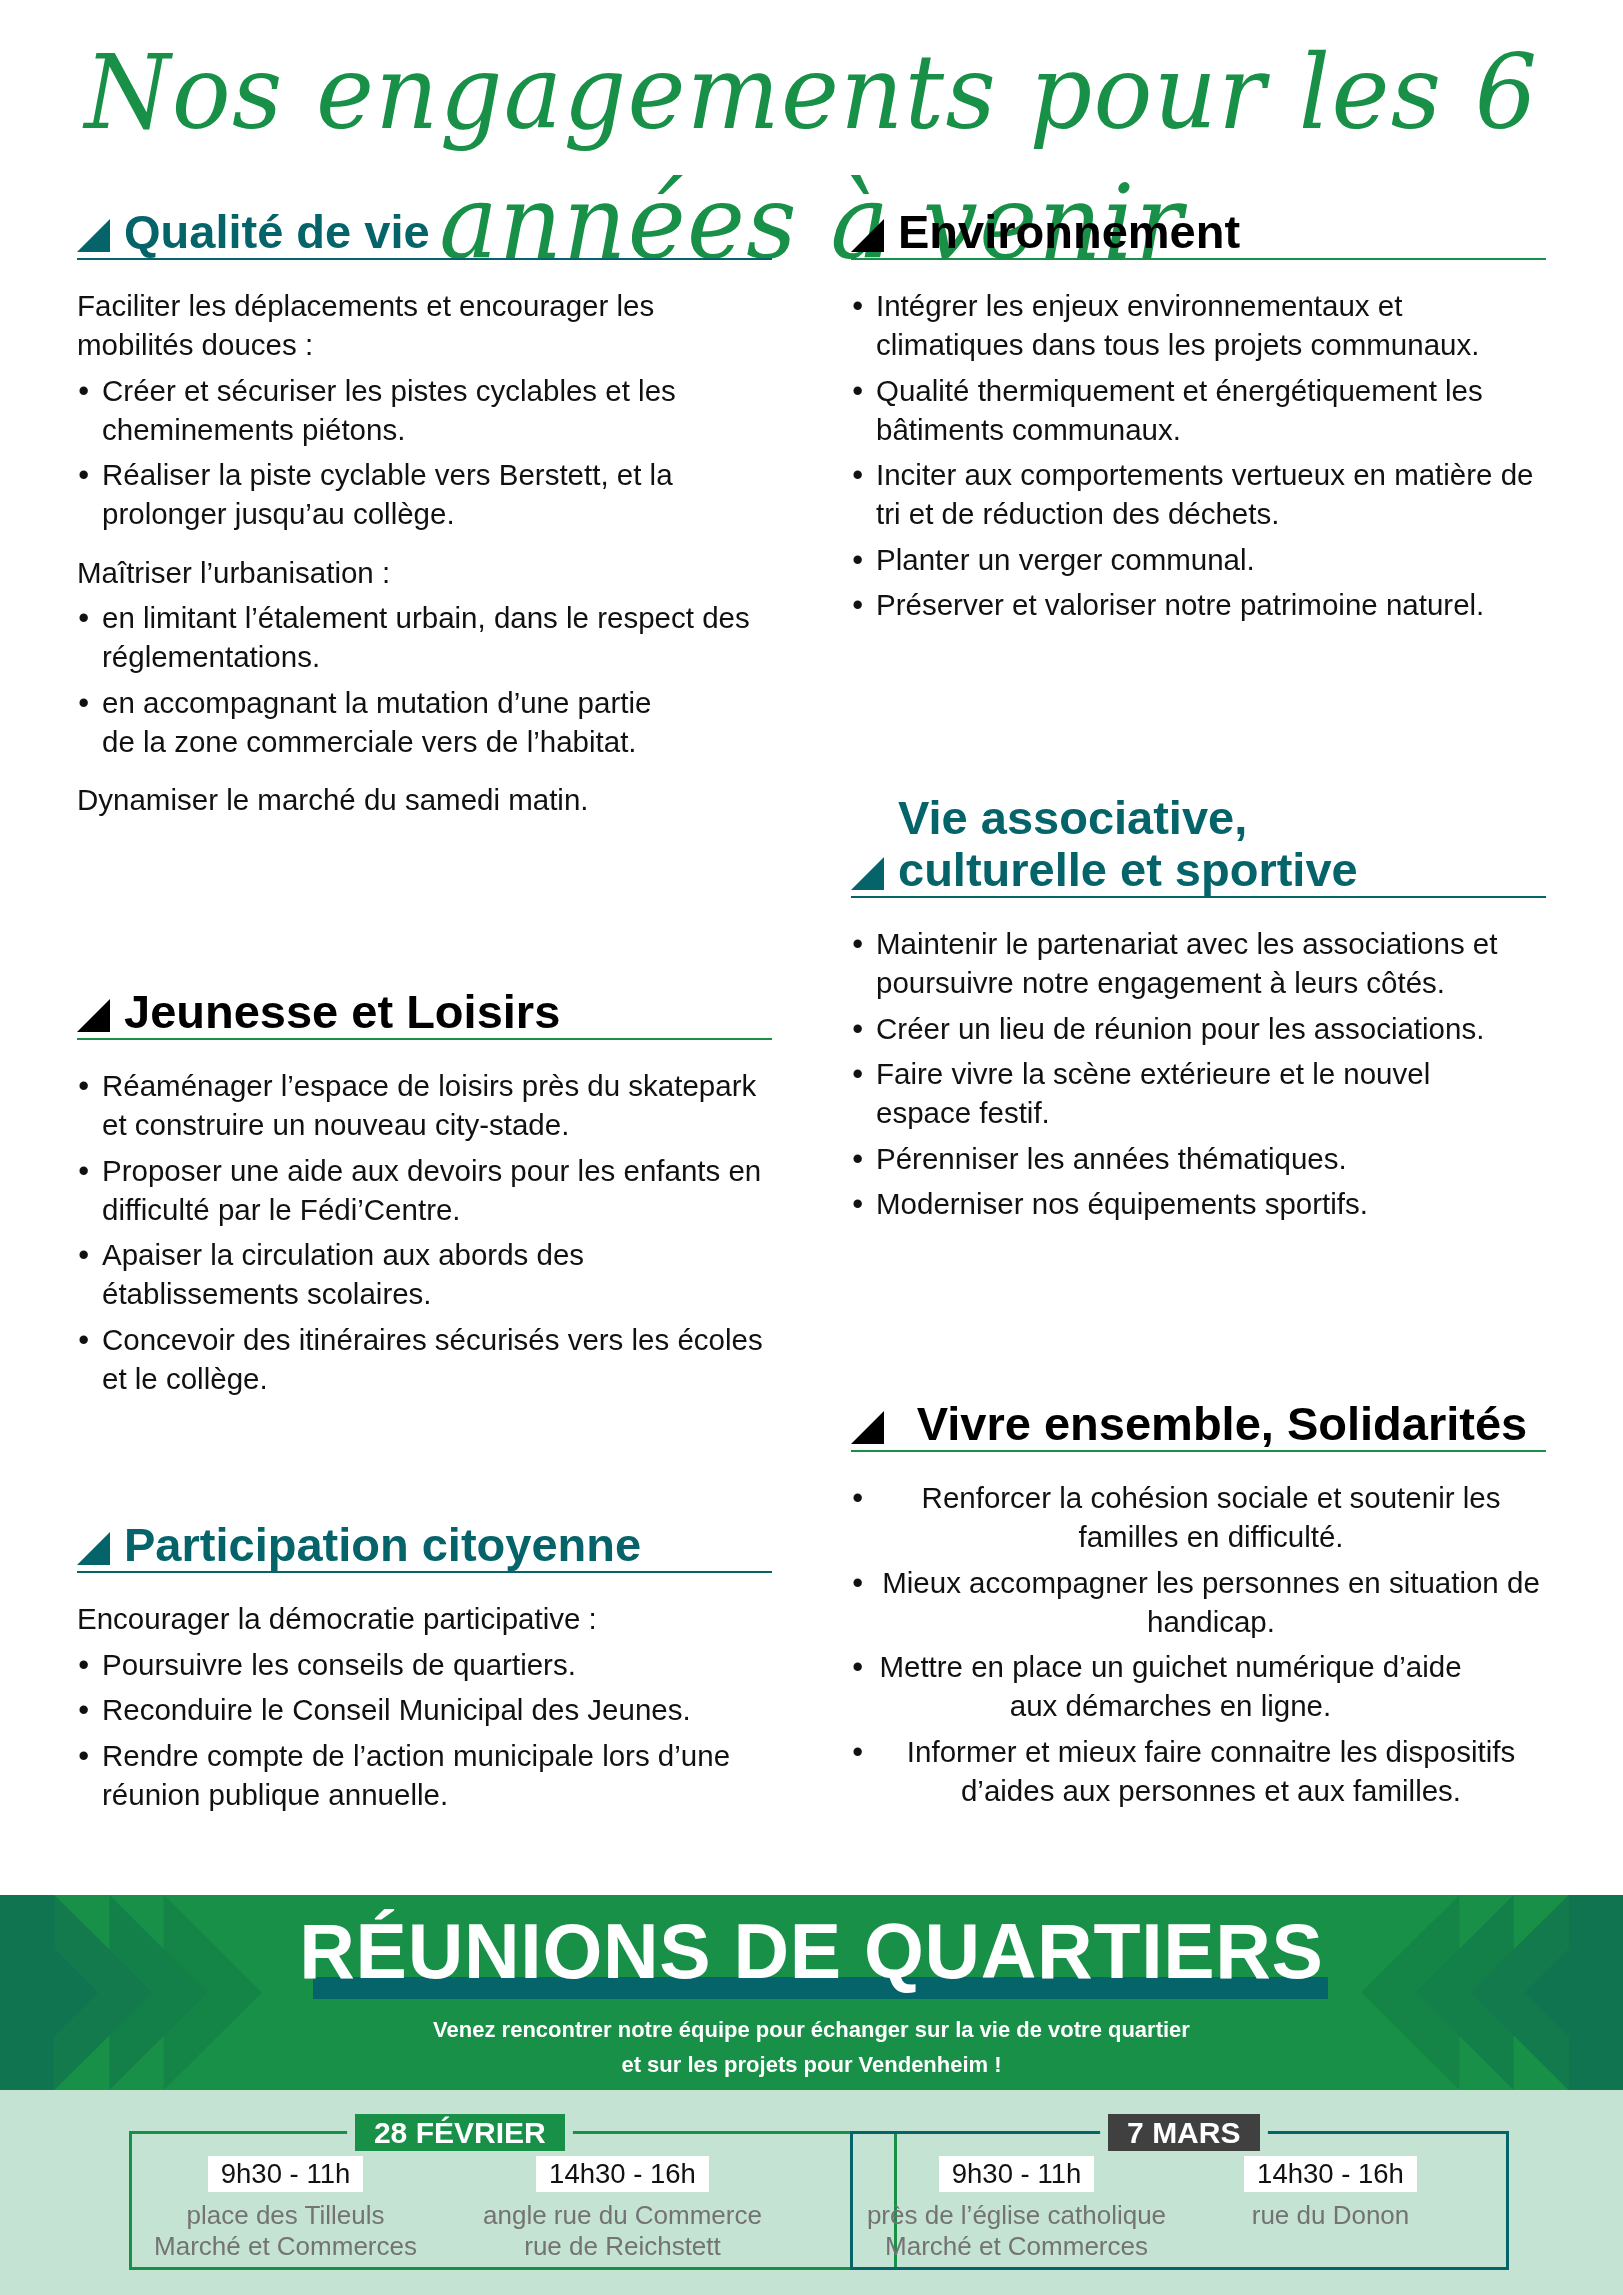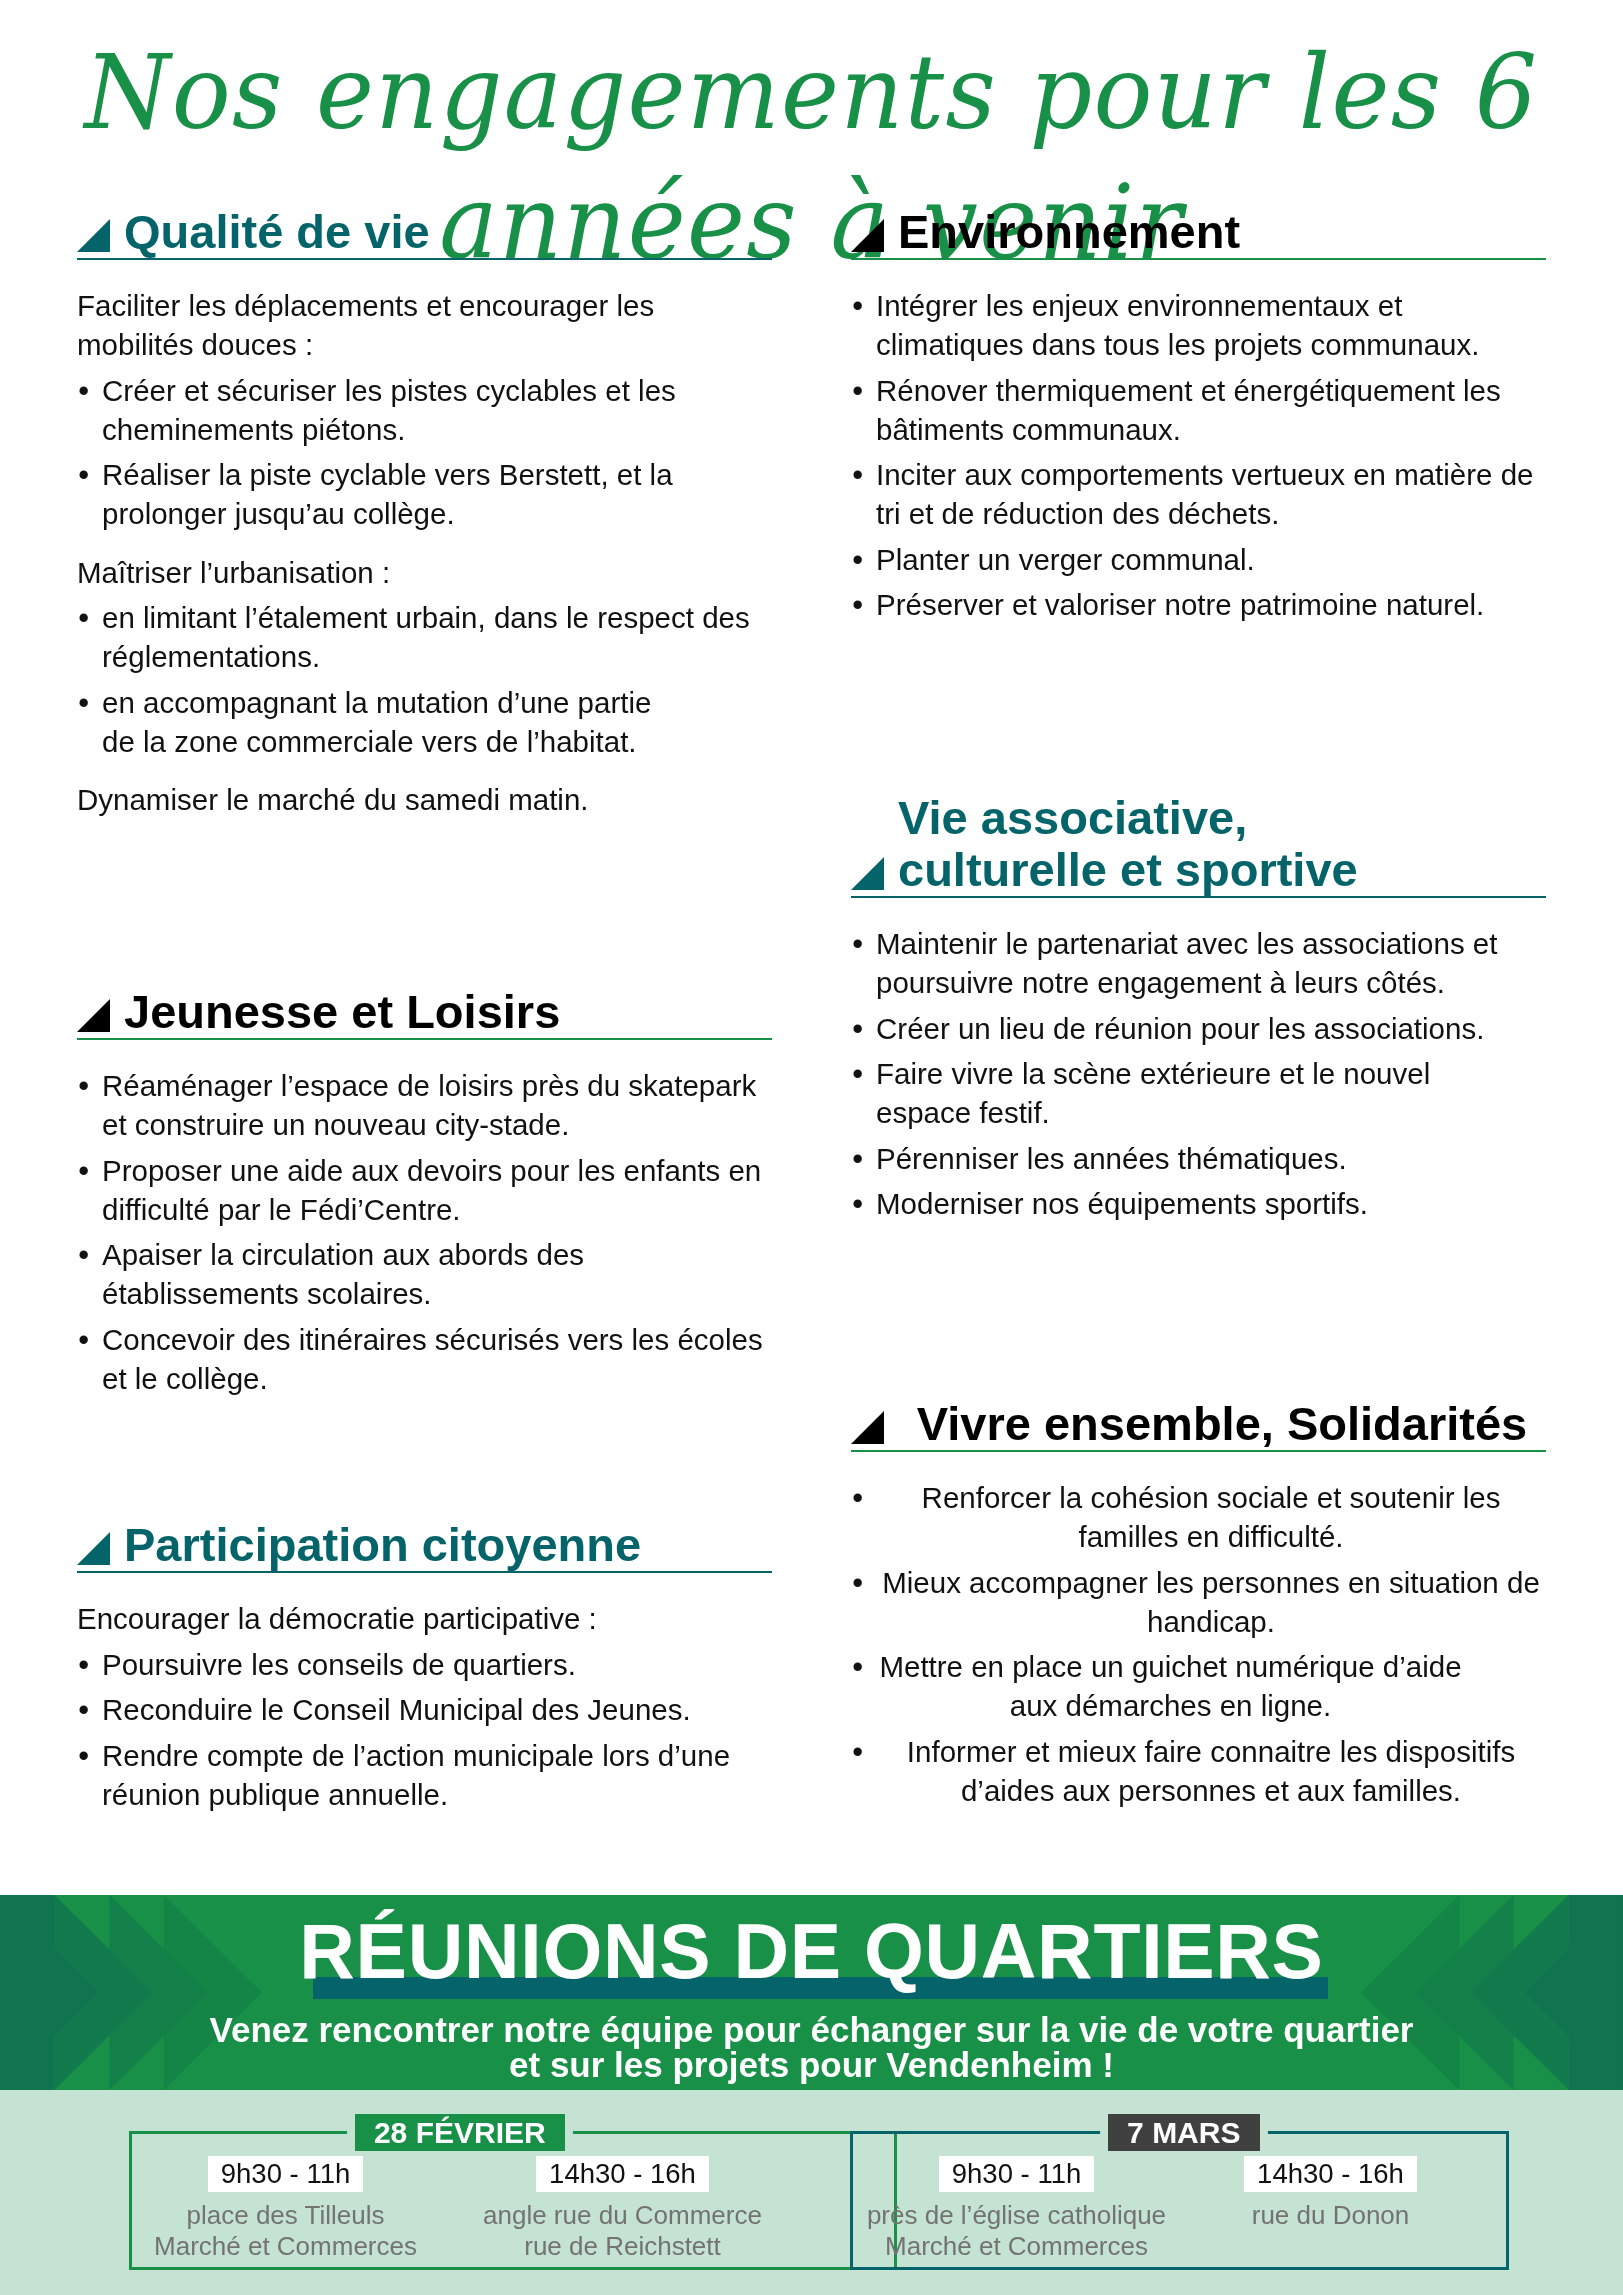--- a/index.html
+++ b/index.html
@@ -35,21 +35,21 @@
   }
   .chev { position:absolute; top:0; height:195px; }
   .band-title-bar { position:absolute; left:313px; top:82px; width:1015px; height:21.6px; background:#05636a; }
   .band-title {
     position:absolute; left:0; top:14.4px; width:1623px; text-align:center;
     font-family:"Liberation Sans", sans-serif; font-weight:bold; color:#fff;
     font-size:77px; line-height:85px; letter-spacing:0.7px;
   }
   .band-sub {
     position:absolute; left:0; top:117px; width:1623px; text-align:center; color:#fff;
-    font-weight:bold; font-size:35px; line-height:35px;
+    font-weight:bold; font-size:22px; line-height:35px;
   }
   .lower { position:absolute; left:0; top:2090px; width:1623px; height:206px; background:#c5e3d3; }
   .card { position:absolute; top:2131px; height:139px; border:3.3px solid #189048; box-sizing:border-box; }
   .card.teal { border-color:#05636a; }
   .card-date {
     position:absolute; top:-19.6px; height:37px; line-height:37px; padding:0 18.3px; color:#fff;
     font-weight:bold; font-size:30px; text-align:center; box-shadow:0 0 0 7.9px #c5e3d3;
   }
   .card-date.green { background:#189048; }
   .card-date.teal { background:#404040; }
@@ -85,21 +85,21 @@
 </div>
 
 <div class="section" style="left:851px; top:206px; width:695px;">
   <div class="sec-head green">
     <span class="tri"></span>
     <span>Environnement</span>
   </div>
   <div class="body-text">
     <ul class="bul">
       <li>Intégrer les enjeux environnementaux et climatiques dans tous les projets communaux.</li>
-      <li>Rénover thermiquement et énergétiquement les bâtiments communaux.</li>
+      <li>Qualité thermiquement et énergétiquement les bâtiments communaux.</li>
       <li style="width:668px;">Inciter aux comportements vertueux en matière de tri et de réduction des déchets.</li>
       <li>Planter un verger communal.</li>
       <li>Préserver et valoriser notre patrimoine naturel.</li>
     </ul>
   </div>
 </div>
 
 <div class="section" style="left:851px; top:792px; width:695px;">
   <div class="sec-head teal">
     <span class="tri"></span>

